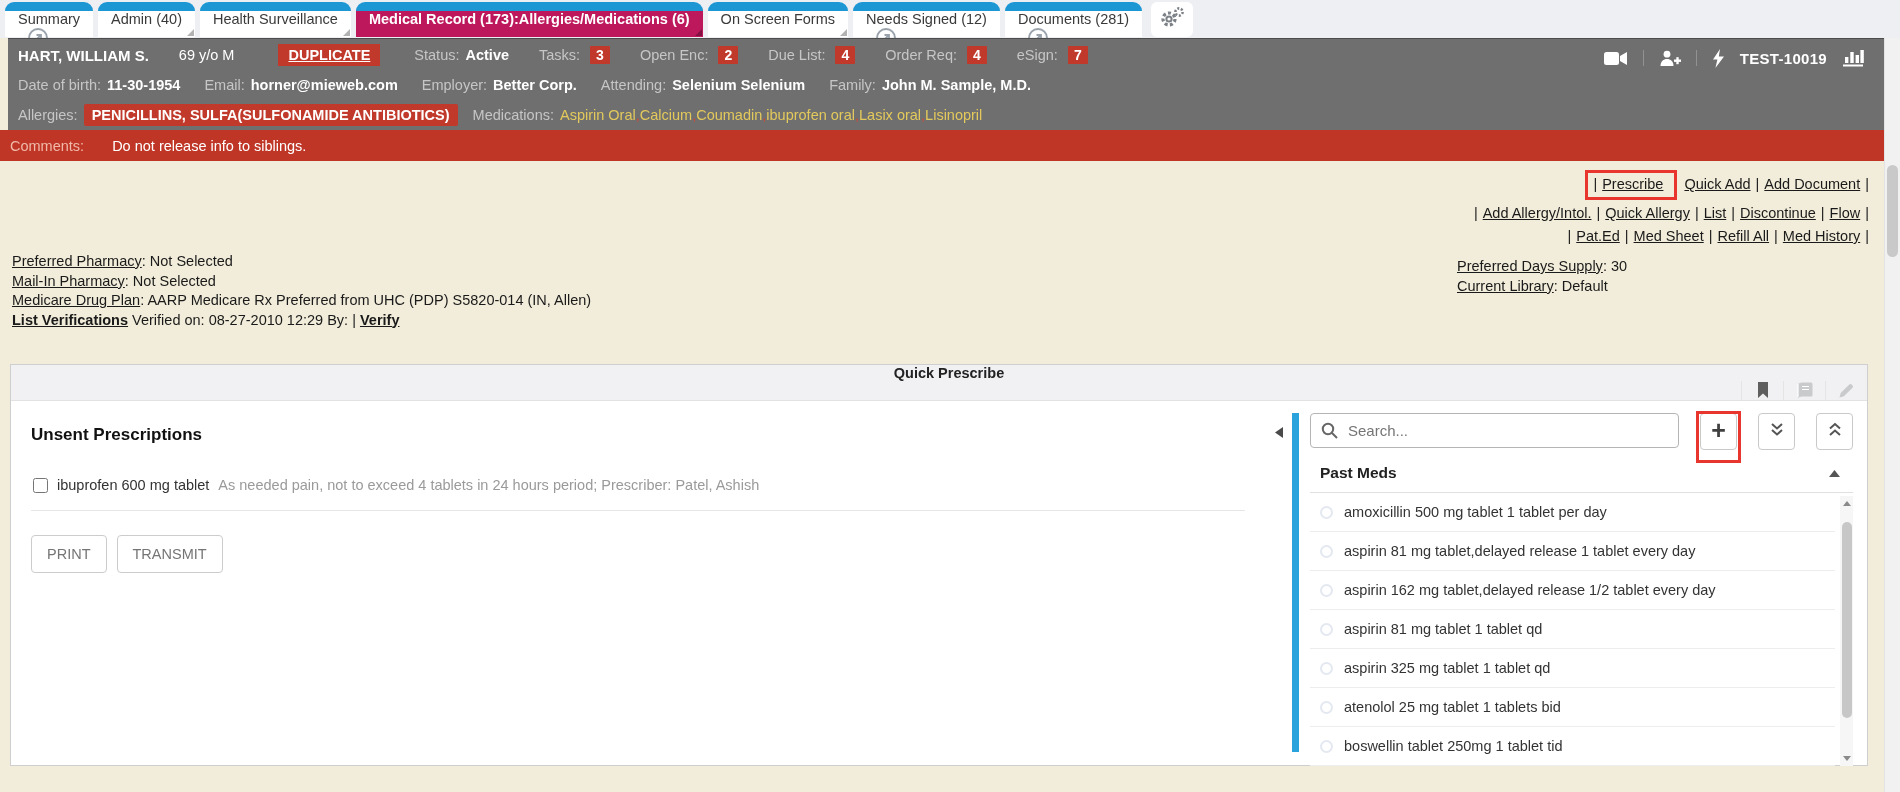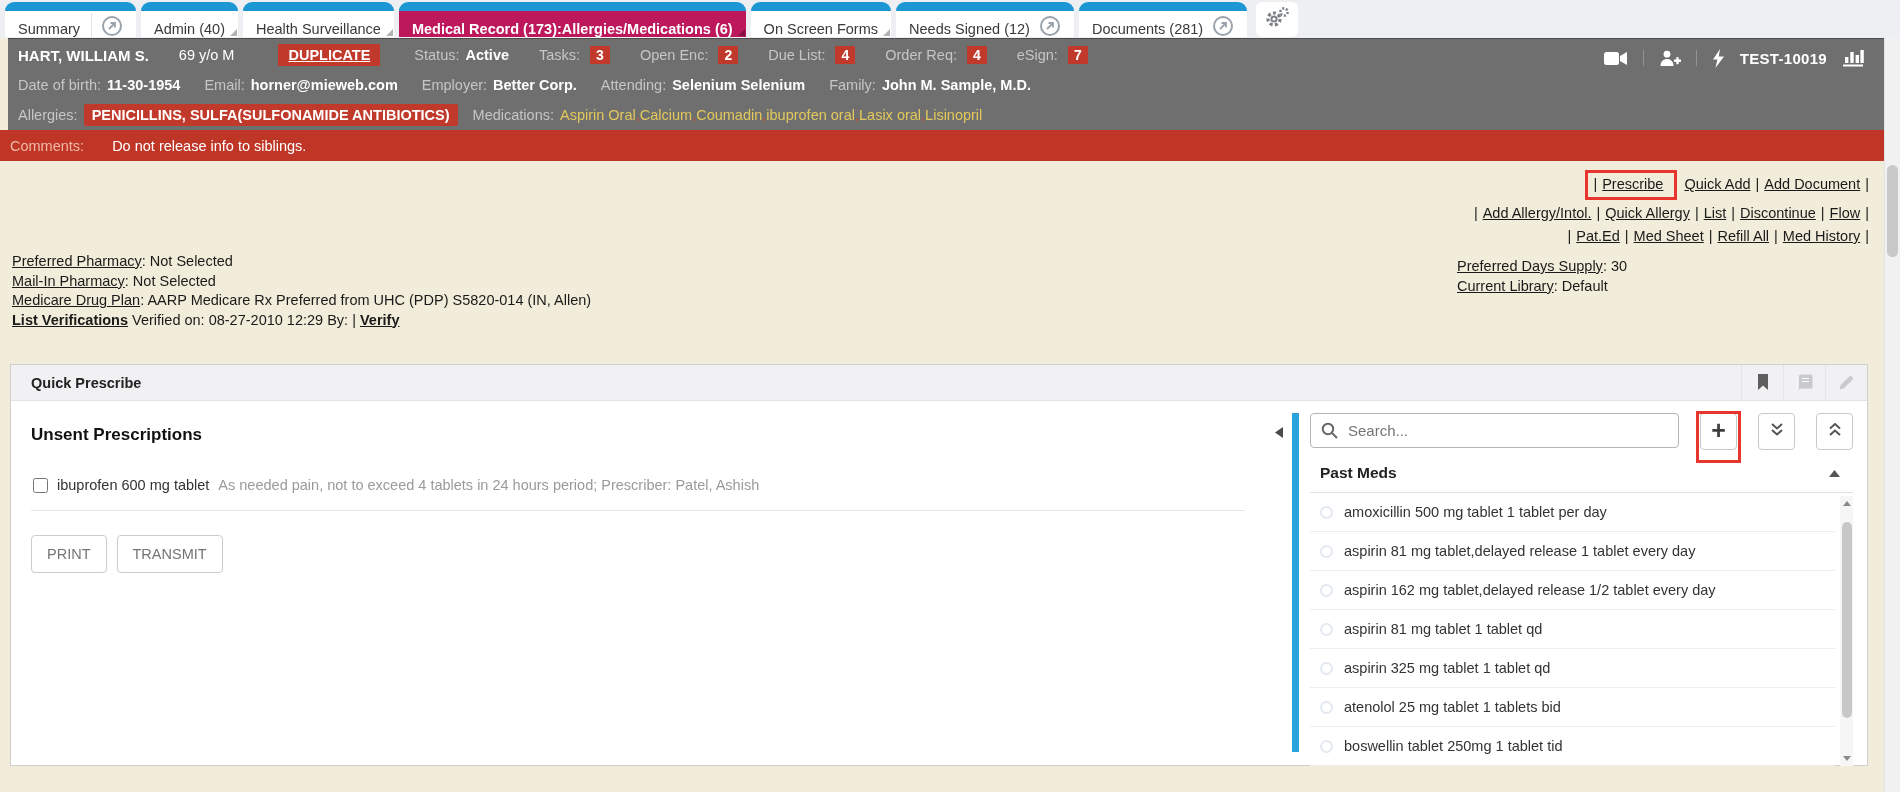--- a/index.html
+++ b/index.html
@@ -3,23 +3,23 @@
 <meta charset="utf-8">
 <style>
   * { margin:0; padding:0; box-sizing:border-box; }
   html,body { width:1900px; height:792px; }
   body { font-family:"Liberation Sans",sans-serif; background:#f2edda; position:relative; overflow:hidden; }
   a { cursor:pointer; }
 
   
   .tabbar { position:absolute; top:0; left:0; width:1900px; height:38px; background:#edeff3;
             display:flex; align-items:flex-start; gap:5px; padding:2px 0 0 5px; }
-  .tab { display:flex; align-items:flex-end; height:35px; background:#fff; border-top:9px solid #1d97d4;
+  .tab { display:flex; align-items:flex-start; height:35px; background:#fff; border-top:9px solid #1d97d4;
          border-radius:9px 9px 0 0; padding:0 13px; font-size:14.5px; color:#3a3a3a; position:relative;
-         cursor:pointer; white-space:nowrap; }
+         cursor:pointer; white-space:nowrap;flex-direction:column; }
   .tab.active { background:#be185d; color:#fff; font-weight:bold; }
   .tab.fold::after { content:""; position:absolute; right:1px; bottom:1px; width:0; height:0;
          border-left:7px solid transparent; border-bottom:7px solid rgba(0,0,0,.30); }
   .tab-div { width:1px; height:24px; background:#e2e2e2; margin:0 0 0 11px; }
   .ext-icon { display:flex; align-items:center; margin-left:9px; }
   .gear-btn { width:42px; height:35px; background:#fff; border-radius:6px; display:flex;
               align-items:center; justify-content:center; margin-left:4px; cursor:pointer; }
 
   
   .hdr { position:absolute; top:38px; left:8px; width:1884px; height:92px; background:#6f6f6f;
@@ -61,21 +61,21 @@
   .annot-inline { display:inline-block; border:3px solid #e8352e; padding:1px 7px 3px 4px; margin-right:3px; }
 
   .pharm-col { position:absolute; top:252px; left:12px; font-size:14.5px; line-height:19.5px; color:#1a1a1a; }
   .pharm-col a { color:#1a1a1a; text-decoration:underline; }
   .settings-col { position:absolute; top:257px; left:1457px; font-size:14.5px; line-height:19.5px; color:#1a1a1a; }
   .settings-col a { color:#1a1a1a; text-decoration:underline; }
 
   
   .panel { position:absolute; top:364px; left:10px; width:1858px; height:402px; background:#fff;
            border:1px solid #cfcfcf; }
-  .panel-hd { height:36px; background:#f1f1f4; border-bottom:1px solid #e2e2e2; display:flex; align-items:center; }
+  .panel-hd { height:36px; background:#f1f1f4; border-bottom:1px solid #e2e2e2; display:flex; align-items:center;flex-direction:column; }
   .panel-title { font-weight:bold; font-size:14.5px; color:#222; margin-left:20px; }
   .panel-hd-icons { margin-left:auto; display:flex; height:100%; align-items:stretch; }
   .ph-icon { width:42px; display:flex; align-items:center; justify-content:center;
              border-left:1px solid #e4e4e4; cursor:pointer; }
   .panel-body { display:flex; height:365px; }
 
   .left-sec { flex:1; padding:16px 26px 0 20px; }
   .unsent-h { font-size:17px; font-weight:bold; color:#111; margin:8px 0 32px; }
   .rx-row { display:flex; align-items:center; gap:9px; padding:0 0 17px 2px; border-bottom:1px solid #e6e6e6; }
   .cb { width:15px; height:15px; cursor:pointer; }

